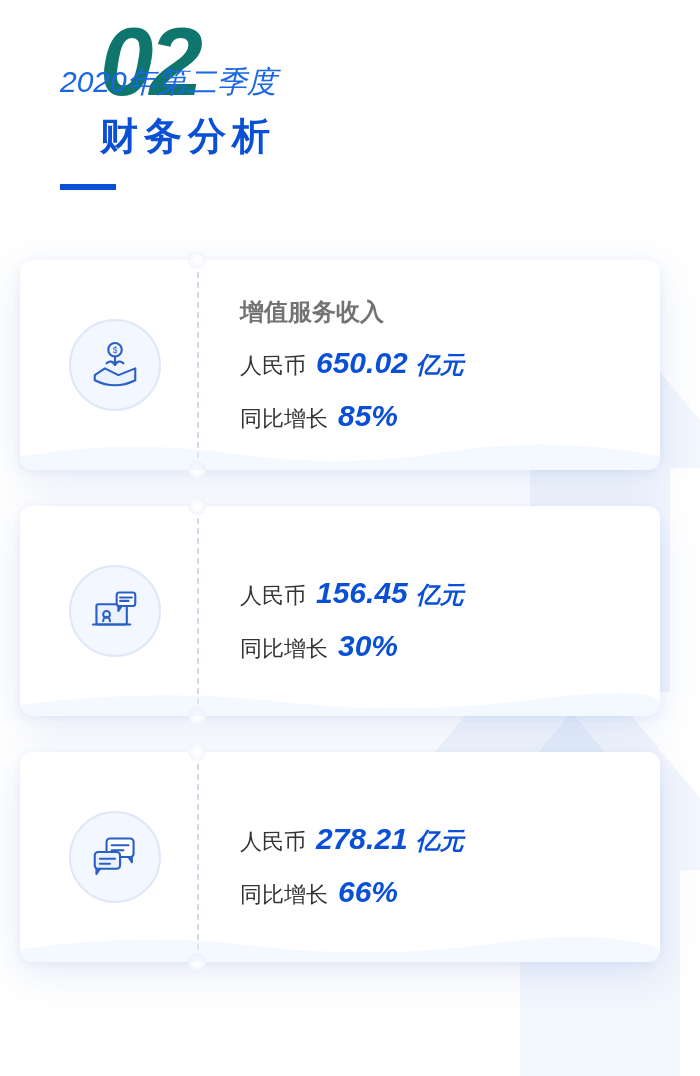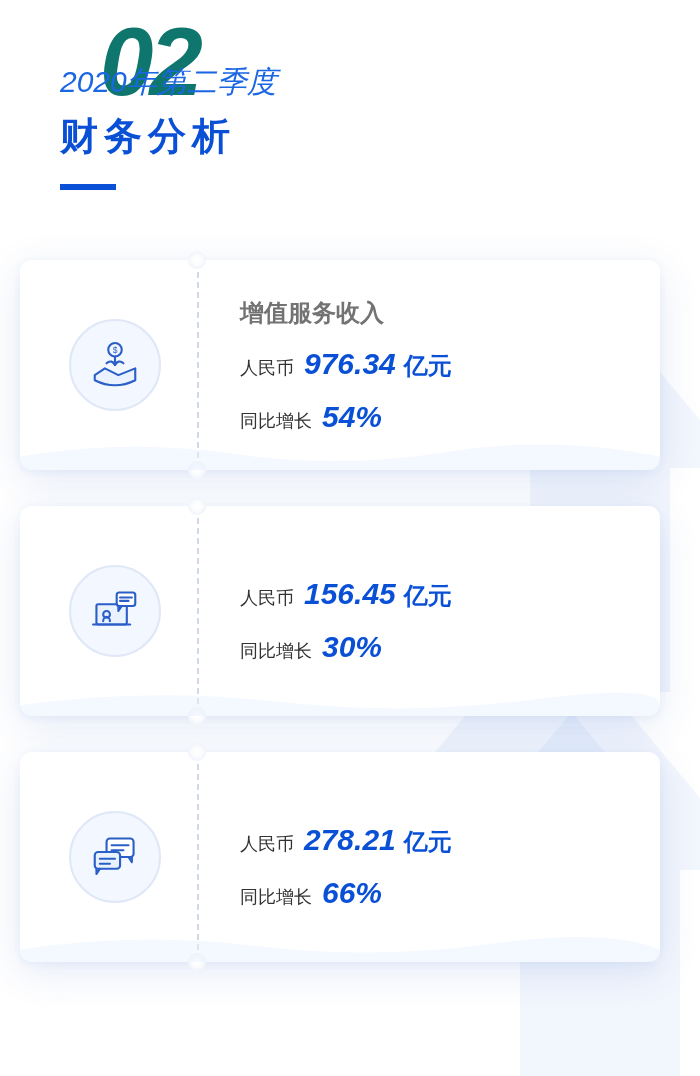--- a/index.html
+++ b/index.html
@@ -47,20 +47,21 @@
       margin-top: 12px;
     }
     .main-title {
       position: relative;
       font-size: 38px;
       font-weight: 700;
       color: #0a50d6;
       letter-spacing: 6px;
       margin-top: 8px;
       z-index: 2;
+      margin-left: 40px;
     }
     .underline {
       width: 56px;
       height: 6px;
       background: #0a50d6;
       margin-top: 22px;
     }
 
     .cards {
       margin-top: 70px;
@@ -127,32 +128,33 @@
       font-weight: 700;
       color: #737373;
     }
     .row {
       display: flex;
       align-items: baseline;
       margin-top: 18px;
       gap: 10px;
     }
     .label {
-      font-size: 18px;
+      font-size: 22px;
       color: #333;
     }
     .value {
       font-size: 30px;
       font-weight: 700;
       font-style: italic;
       color: #0a50d6;
     }
     .unit {
       font-size: 24px;
       font-weight: 700;
+      font-style: italic;
       color: #0a50d6;
       margin-left: -2px;
     }
     .wave {
       position: absolute;
       left: 0; right: 0; bottom: 0;
       height: 36px;
       opacity: 0.5;
     }
     .wave svg { width: 100%; height: 100%; display: block; }
@@ -192,26 +194,26 @@
           <path d="M22 30 C26 26 30 28 32 32"></path>
           <path d="M42 30 C38 26 34 28 32 32"></path>
           <path d="M8 44 L20 36 L36 44 L56 36 L56 50 C40 58 24 58 8 50 Z" fill="#eaf2ff"></path>
         </svg>
       </div>
     </div>
     <div class="content">
       <div class="card-title">增值服务收入</div>
       <div class="row">
         <span class="label">人民币</span>
-        <span class="value">976.34</span>
+        <span class="value">650.02</span>
         <span class="unit">亿元</span>
       </div>
       <div class="row">
         <span class="label">同比增长</span>
-        <span class="value">54%</span>
+        <span class="value">85%</span>
       </div>
     </div>
     <div class="wave">
       <svg viewBox="0 0 600 40" preserveAspectRatio="none">
           <path d="M0 25 Q100 5 200 22 T400 20 T600 25 V40 H0 Z" fill="#eaf2ff"></path>
         </svg>
     </div>
   </div>
 
   <div class="card">

